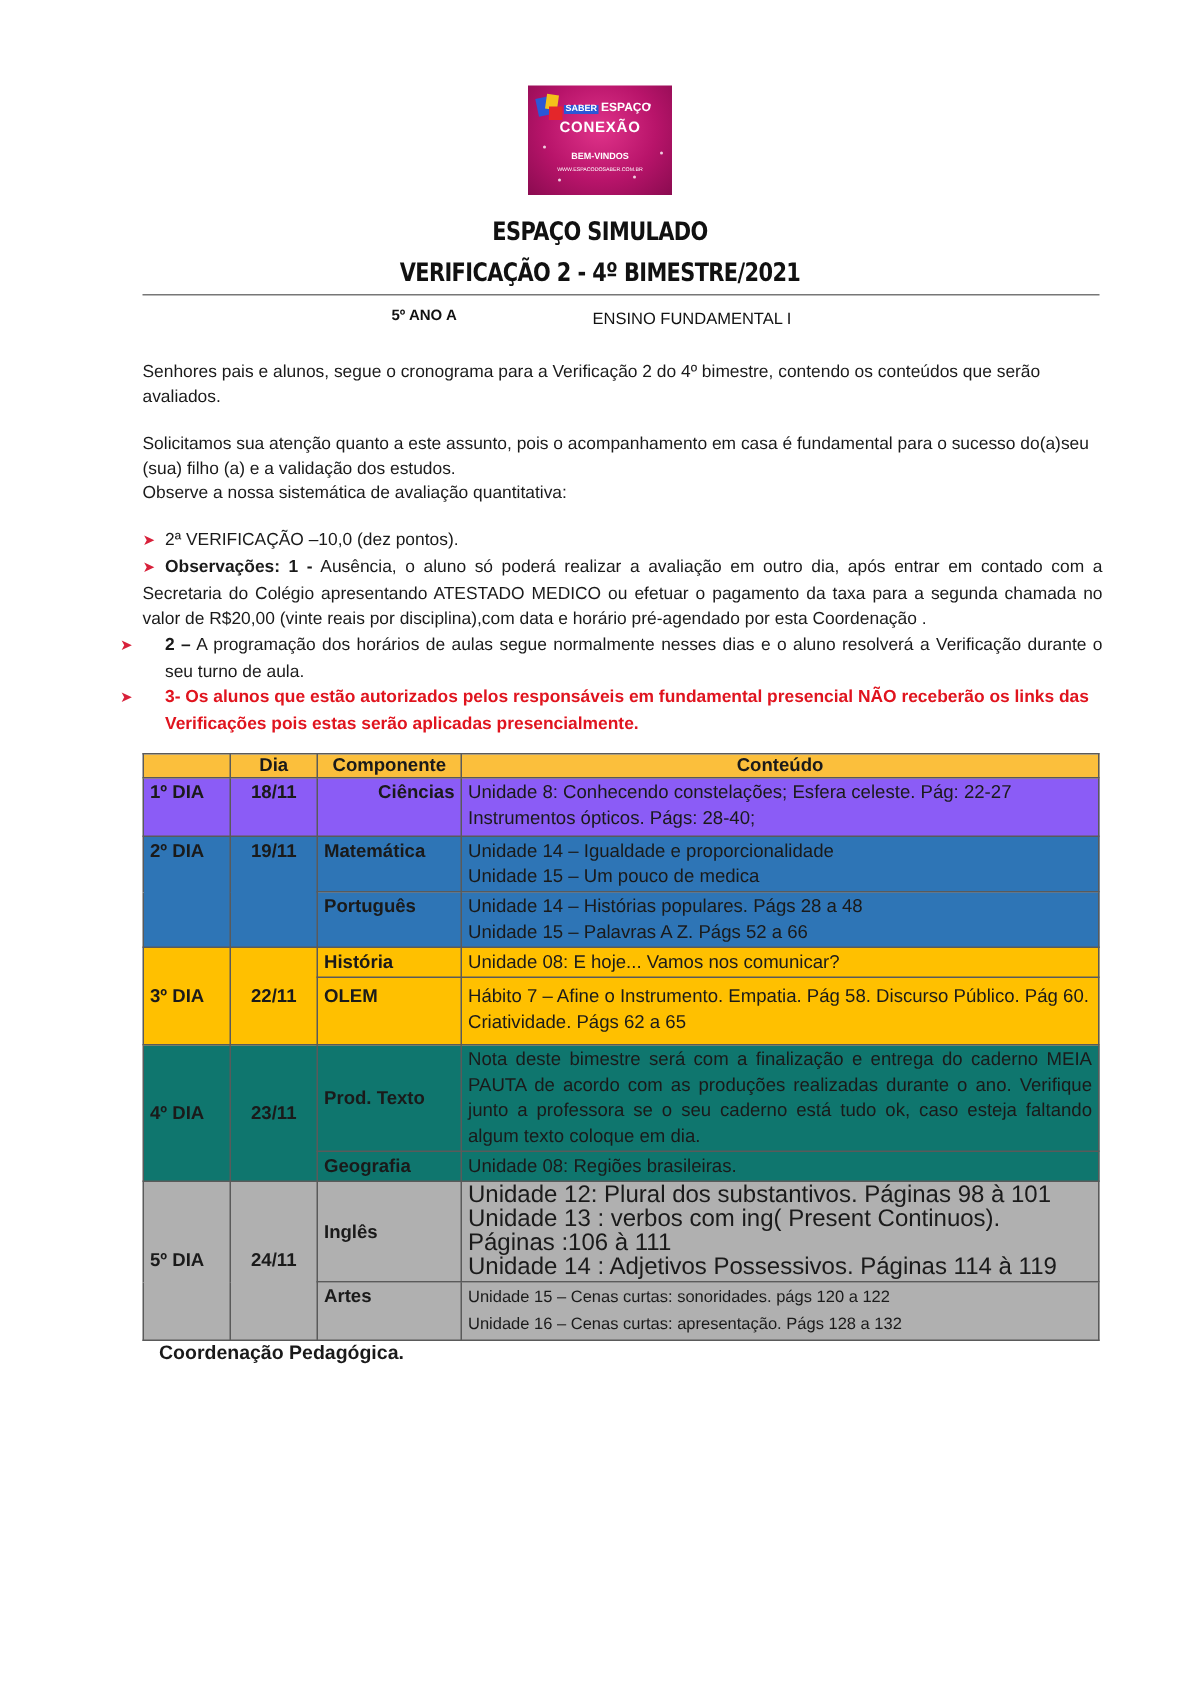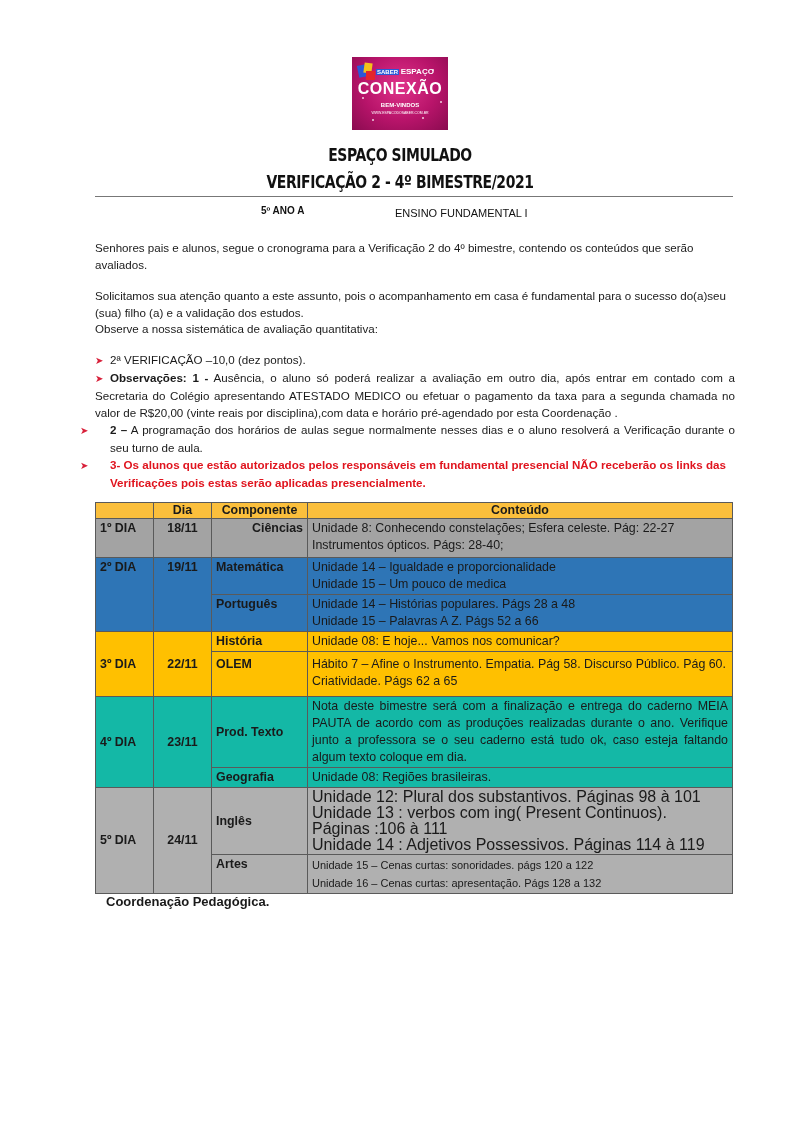--- a/index.html
+++ b/index.html
@@ -9,21 +9,21 @@
   .logo { position: absolute; left: 352px; top: 57px; width: 96px; height: 73px;
           background: radial-gradient(ellipse at 50% 40%, #e0338a 0%, #b8146a 55%, #8a0b50 100%);
           overflow: hidden; }
   .logo .sparkle { position: absolute; width: 2px; height: 2px; background: #fff; border-radius: 50%; opacity: .8; }
   .logo .blocks { position: absolute; left: 6px; top: 6px; width: 18px; height: 18px; }
   .logo .b1 { position: absolute; left: 0; top: 2px; width: 9px; height: 12px; background: #2b57d6; transform: rotate(-12deg); }
   .logo .b2 { position: absolute; left: 6px; top: 0; width: 8px; height: 10px; background: #f4c21a; transform: rotate(8deg); }
   .logo .b3 { position: absolute; left: 8px; top: 8px; width: 9px; height: 9px; background: #e4262a; }
   .logo .brand { position: absolute; left: 24px; top: 10px; font-size: 6px; font-weight: bold; color: #fff; }
   .logo .brand .saber { background: #2b57d6; color: #fff; padding: 0 1px; }
-  .logo .l2 { position: absolute; left: 0; right: 0; top: 23px; text-align: center; font-size: 16px; font-weight: bold; color: #fff; letter-spacing: .5px; }
+  .logo .l2 { position: absolute; left: 0; right: 0; top: 23px; text-align: center; font-size: 10px; font-weight: bold; color: #fff; letter-spacing: .5px; }
   .logo .l3 { position: absolute; left: 0; right: 0; top: 45px; text-align: center; font-size: 6px; font-weight: bold; color: #fff; }
   .logo .l4 { position: absolute; left: 0; right: 0; top: 54px; text-align: center; font-size: 3.5px; color: #fff; }
 
   .title1, .title2 { position: absolute; left: 0; width: 800px; text-align: center;
           font-family: "DejaVu Sans", sans-serif; font-weight: bold; color: #111;
           transform: scaleX(0.82); transform-origin: 400px 0; letter-spacing: -0.5px; }
   .title1 { top: 145px; font-size: 17px; }
   .title2 { top: 172px; font-size: 17px; }
   .rule { position: absolute; left: 95px; width: 638px; top: 196px; height: 1px; background: #777; }
   .grade { position: absolute; left: 261px; top: 205px; font-size: 10px; font-weight: bold; color: #111; }
@@ -43,24 +43,24 @@
   .b { font-weight: bold; }
 
   table.sched { position: absolute; left: 95px; top: 502px; width: 638px; border-collapse: collapse;
                 font-size: 12.4px; line-height: 17px; }
   table.sched td, table.sched th { border: 1px solid #5a5a5a; vertical-align: top; padding: 1px 4px; }
   table.sched th { font-weight: bold; background: #fbbf3c; font-size: 12.4px; padding: 0 4px; height: 15px; line-height: 15px; }
   .c-day { width: 49px; font-weight: bold; vertical-align: middle !important; }
   .c-date { width: 49px; font-weight: bold; text-align: center; }
   .c-comp { width: 87px; font-weight: bold; }
   .c-cont { }
-  .green td { background: #a3a3a3; }
+  .green td { background: #8b5cf6; }
   .blue td { background: #2e75b6; }
   .orange td { background: #ffc000; }
-  .magenta td { background: #14b8a6; }
+  .magenta td { background: #0f766e; }
   .grey td { background: #b0b0b0; }
   .just { text-align: justify; }
   .big { font-size: 11px; line-height: 18px; }
 
   .footer { position: absolute; left: 106px; top: 894px; font-size: 13px; color: #1a1a1a; font-weight: bold; }
 </style>
 </head>
 <body>
 
 <div class="logo">

